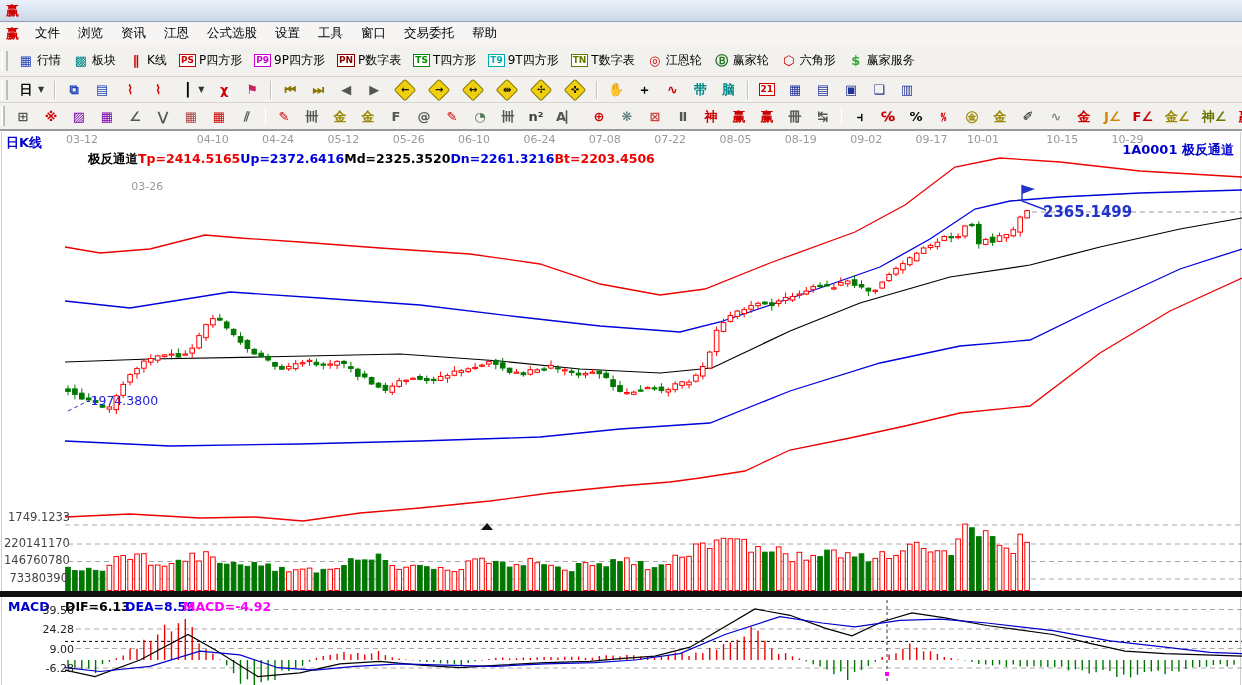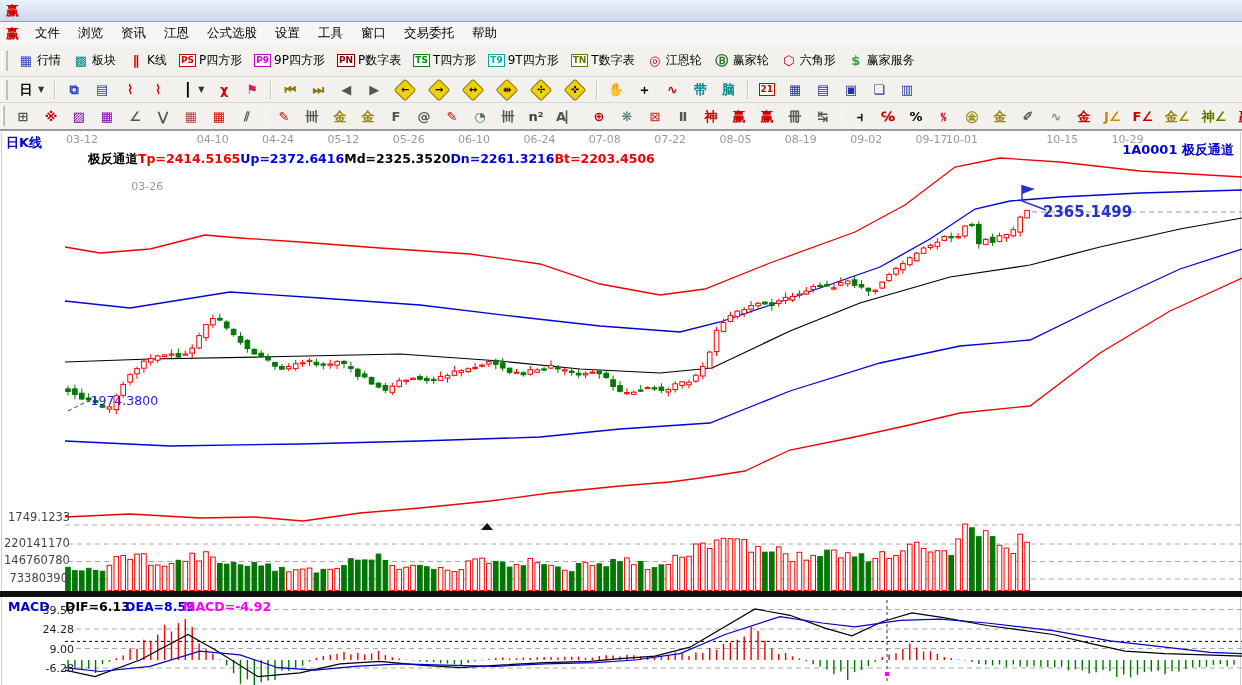--- a/index.html
+++ b/index.html
@@ -999,21 +999,21 @@
       <div class="lbl date-label" style="left: 321.4px;">05-12</div>
       <div class="lbl date-label" style="left: 386.75px;">05-26</div>
       <div class="lbl date-label" style="left: 452.1px;">06-10</div>
       <div class="lbl date-label" style="left: 517.45px;">06-24</div>
       <div class="lbl date-label" style="left: 582.8px;">07-08</div>
       <div class="lbl date-label" style="left: 648.15px;">07-22</div>
       <div class="lbl date-label" style="left: 713.5px;">08-05</div>
       <div class="lbl date-label" style="left: 778.85px;">08-19</div>
       <div class="lbl date-label" style="left: 844.2px;">09-02</div>
       <div class="lbl date-label" style="left: 909.55px;">09-17</div>
-      <div class="lbl date-label" style="left: 940px;">10-01</div>
+      <div class="lbl date-label" style="left: 961px;">10-01</div>
       <div class="lbl date-label" style="left: 1040.25px;">10-15</div>
       <div class="lbl date-label" style="left: 1105.6px;">10-29</div>
       <div class="lbl vol-label" style="top: 406.996px;">220141170</div>
       <div class="lbl vol-label" style="top: 424.498px;">146760780</div>
       <div class="lbl vol-label" style="top: 441.999px;">73380390</div>
       <div class="lbl macd-tick" style="top: 473.521px;">39.56</div>
       <div class="lbl macd-tick" style="top: 493.019px;">24.28</div>
       <div class="lbl macd-tick" style="top: 512.516px;">9.00</div>
       <div class="lbl macd-tick" style="top: 532.013px;">-6.28</div>
     </div>

